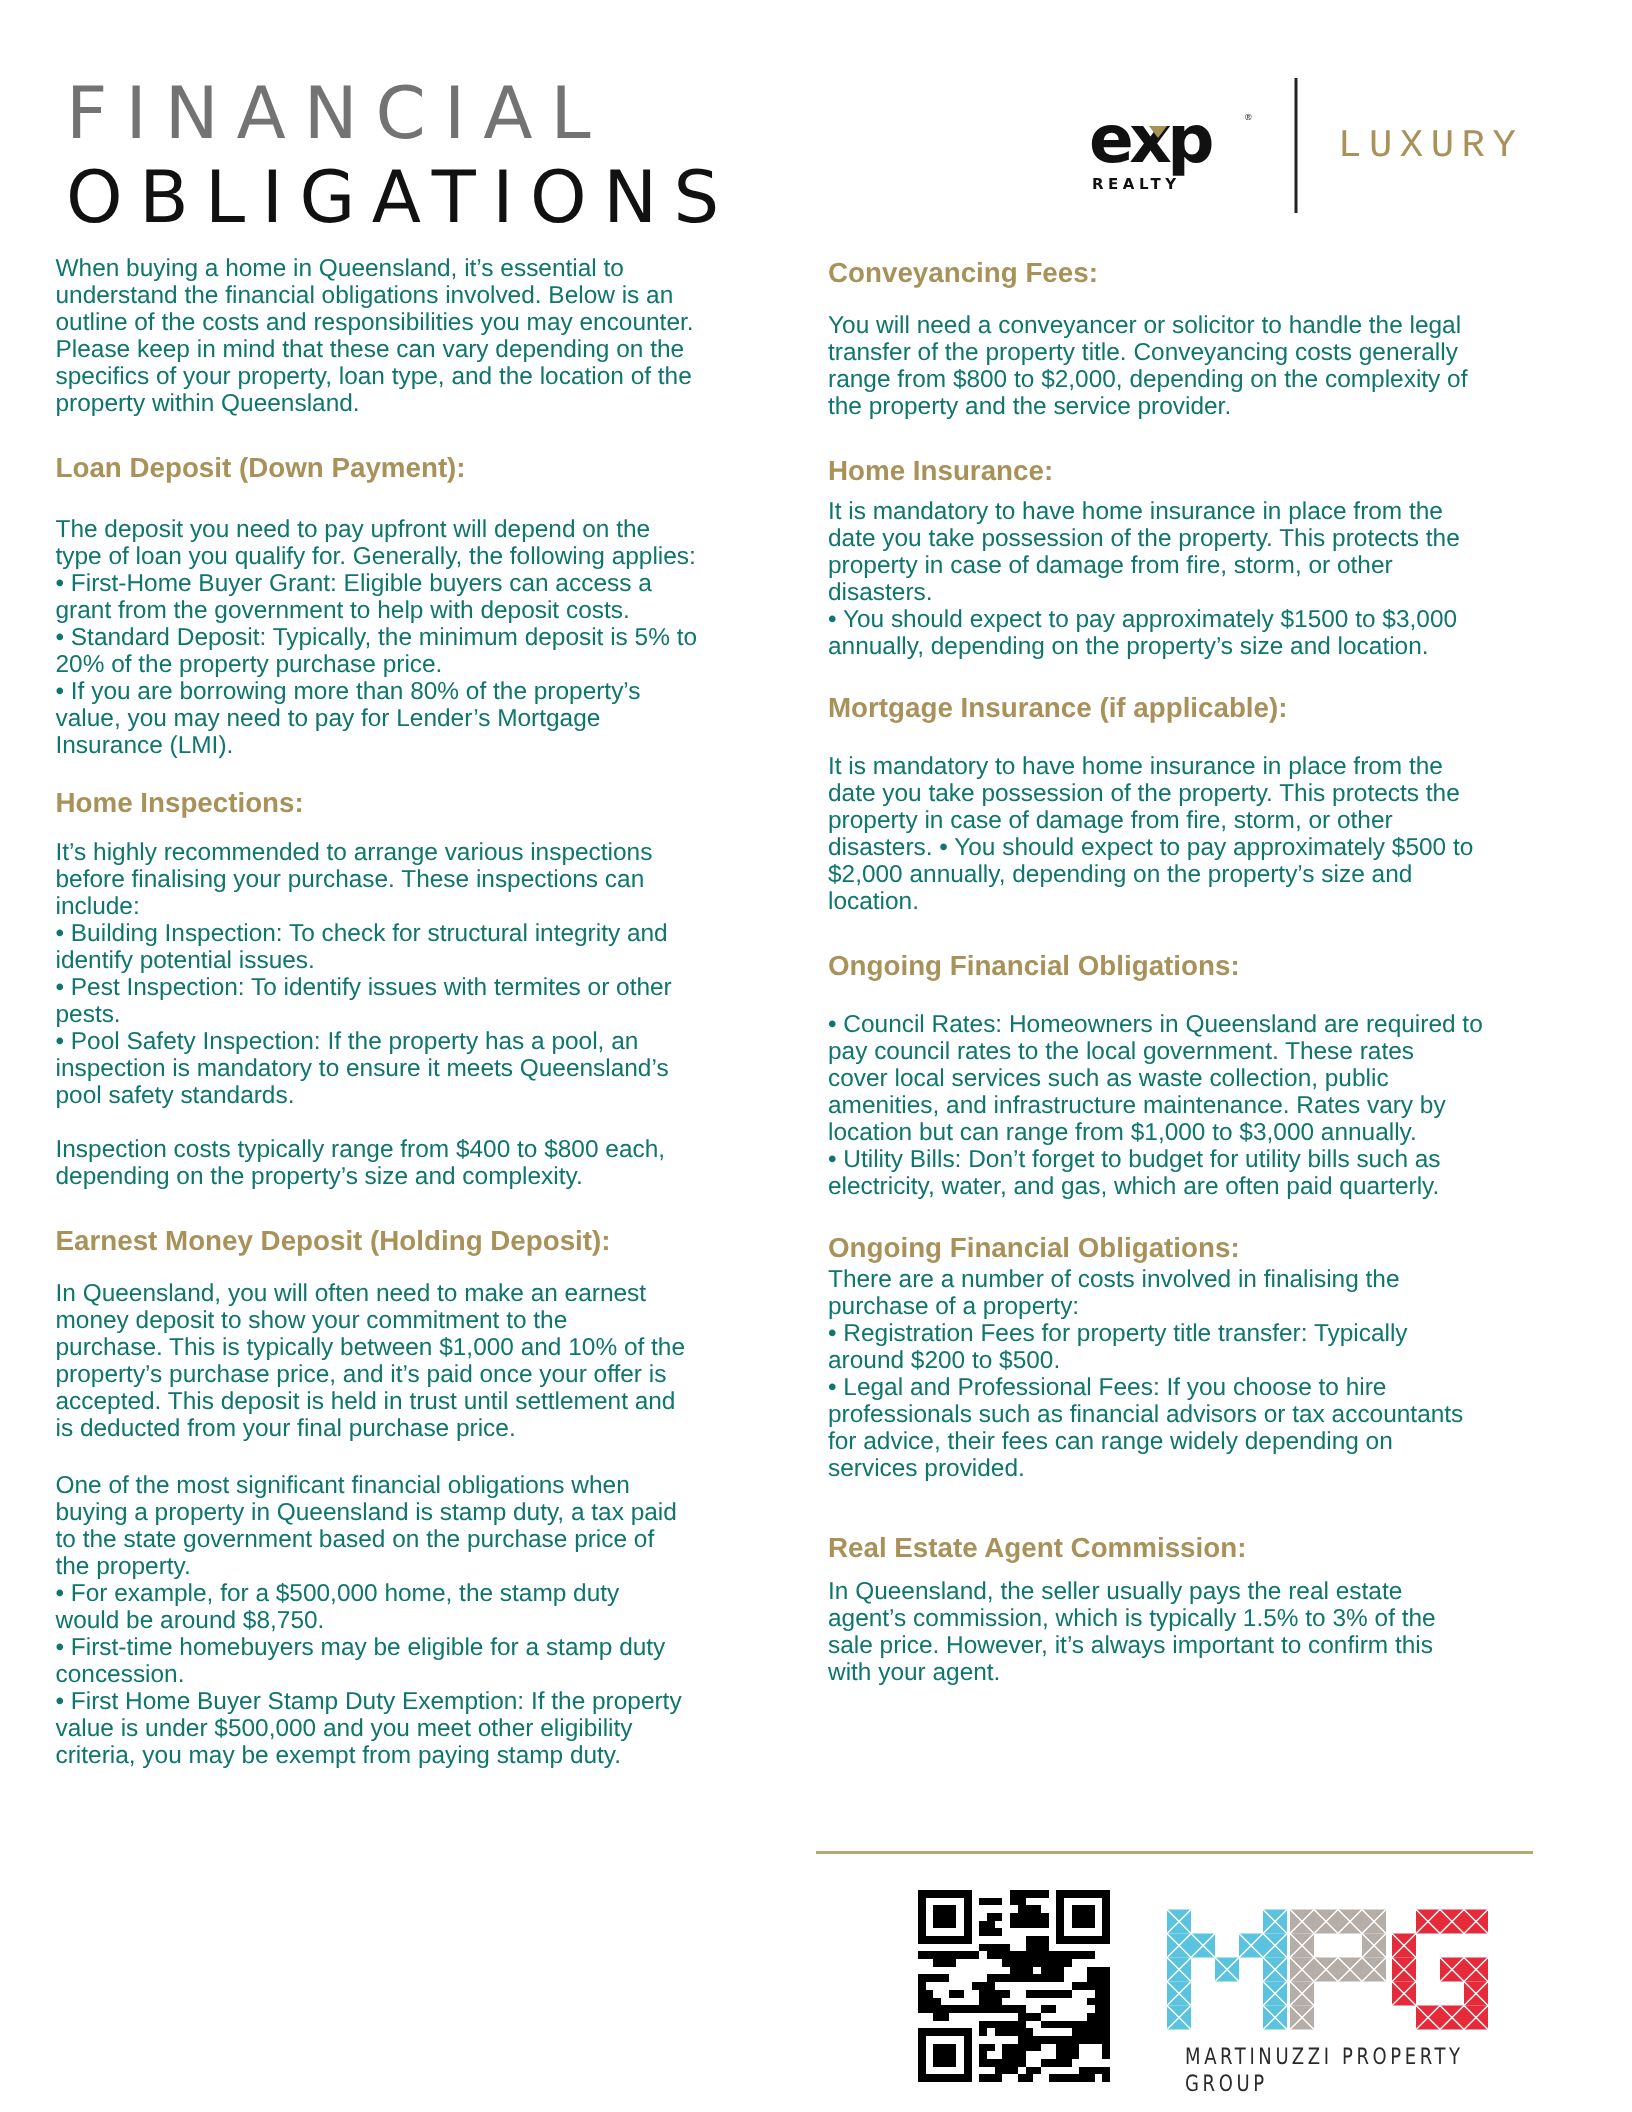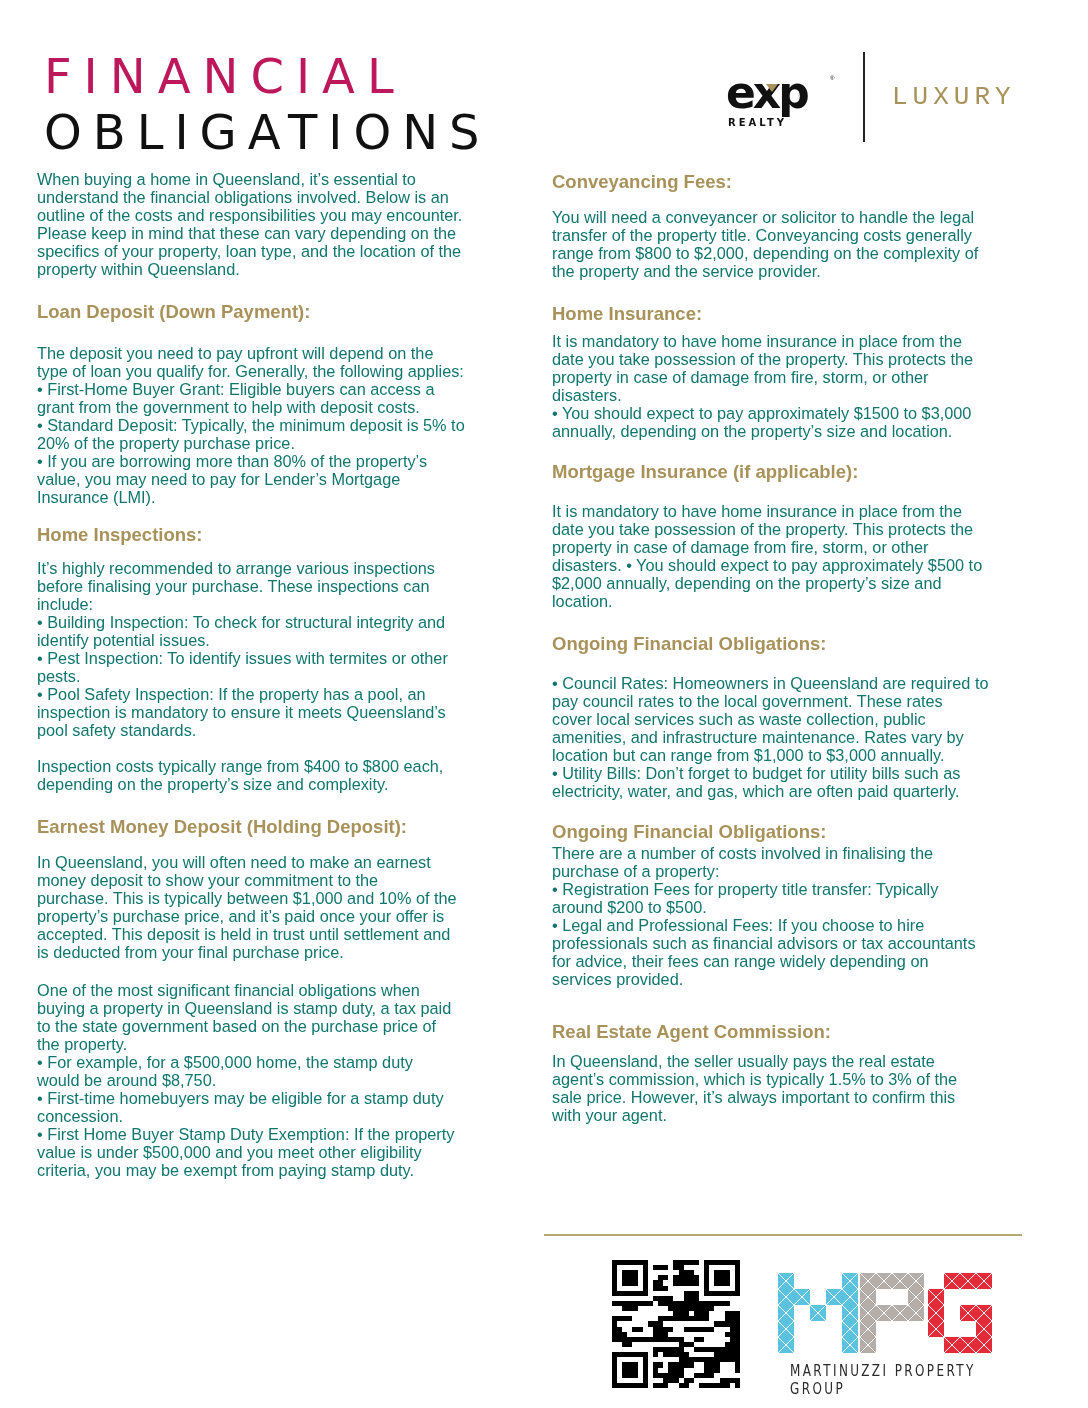--- a/index.html
+++ b/index.html
@@ -1,20 +1,20 @@
 <!DOCTYPE html>
 <html><head>
 <meta charset="utf-8">
 <style>
   html, body { margin: 0; padding: 0; background: #ffffff; }
   body { width: 1088px; height: 1408px; position: relative; overflow: hidden;
          font-family: "Liberation Sans", sans-serif; color: #1e1e1e; }
 
   .title { position: absolute; left: 44px; top: 48px; margin: 0; font-weight: 300; }
-  .title .l1 { display: block; font-size: 48px; letter-spacing: 12px; color: #be185d; line-height: 56px;
+  .title .l1 { display: block; font-size: 48px; letter-spacing: 12px; color: #737373; line-height: 56px;
                font-family: "DejaVu Sans", sans-serif; font-weight: normal; transform: scaleY(1.0); }
   .title .l2 { display: block; font-size: 48px; letter-spacing: 11px; color: #111; line-height: 56px;
                font-family: "DejaVu Sans", sans-serif; font-weight: normal; }
 
   .logo { position: absolute; left: 726px; top: 50px; width: 330px; height: 95px; }
   .exp-mark { position: absolute; left: 0; top: 20px; width: 115px; height: 60px; }
   .exp-divider { position: absolute; left: 137px; top: 2px; width: 2px; height: 90px; background: #222; }
   .luxury { position: absolute; left: 166px; top: 32px; font-size: 26px; letter-spacing: 5px; color: #a8925a;
             font-family: Liberation Mono, monospace; font-weight: normal; }
 

